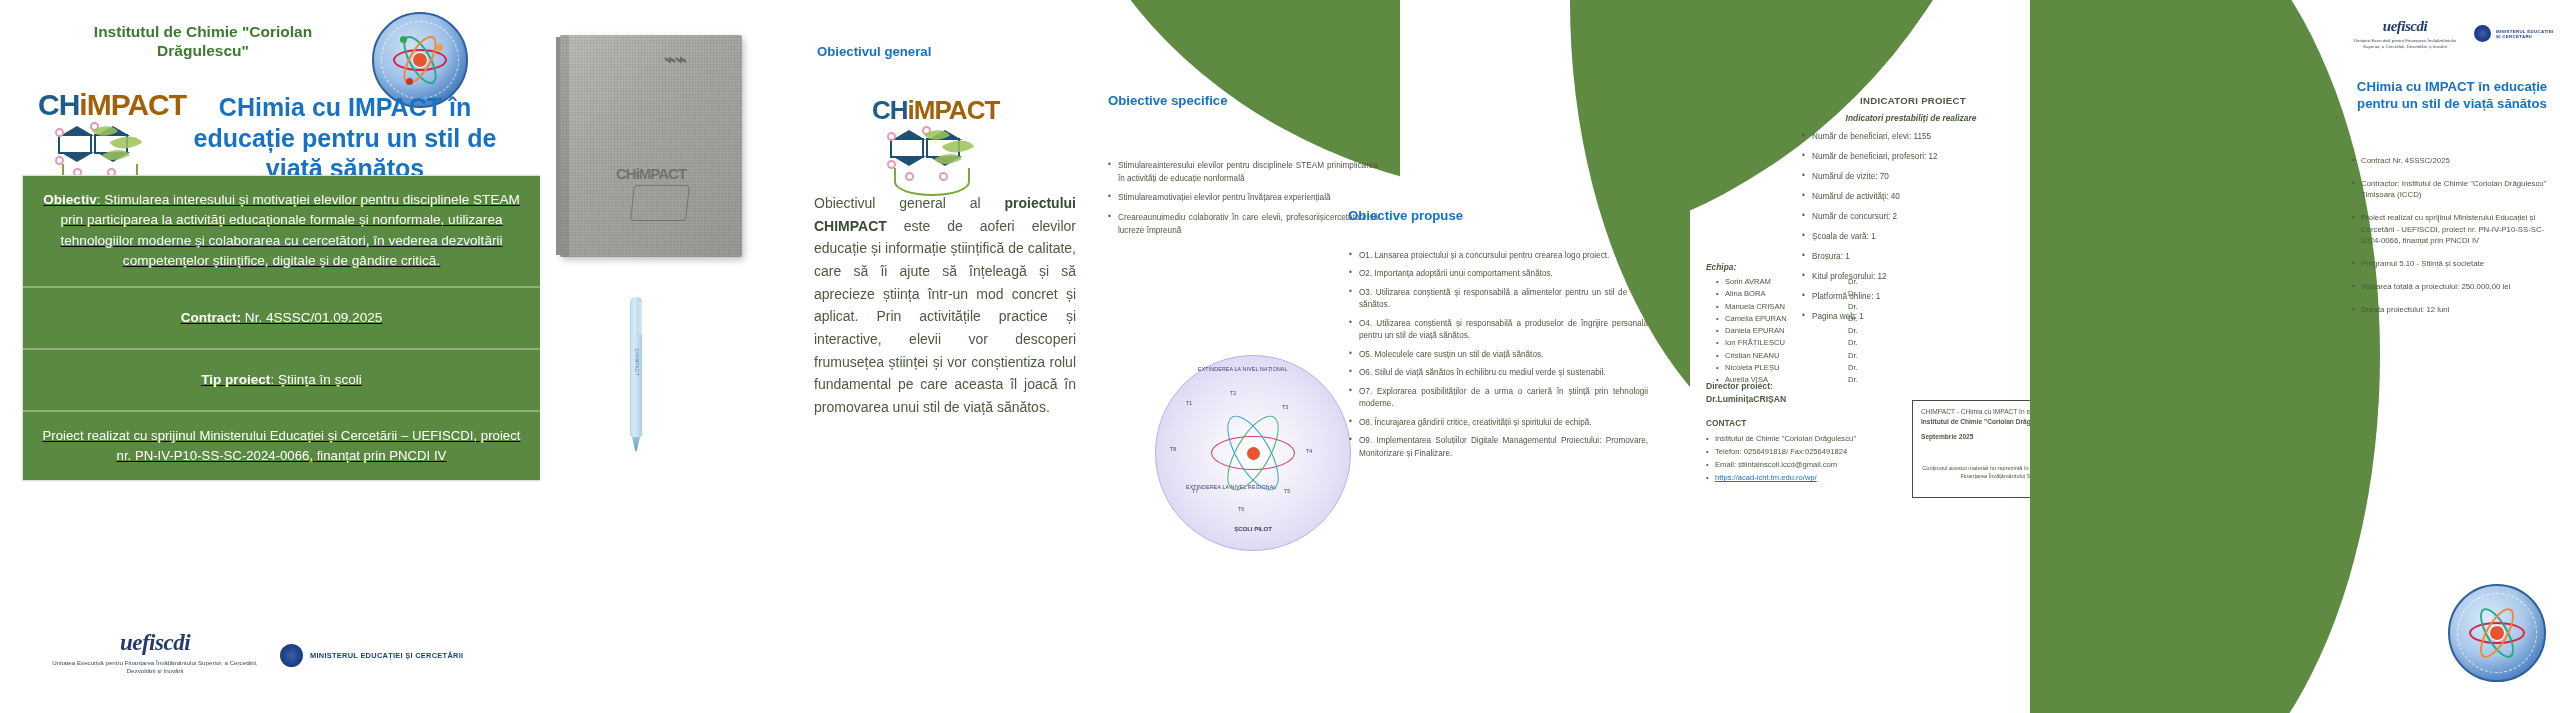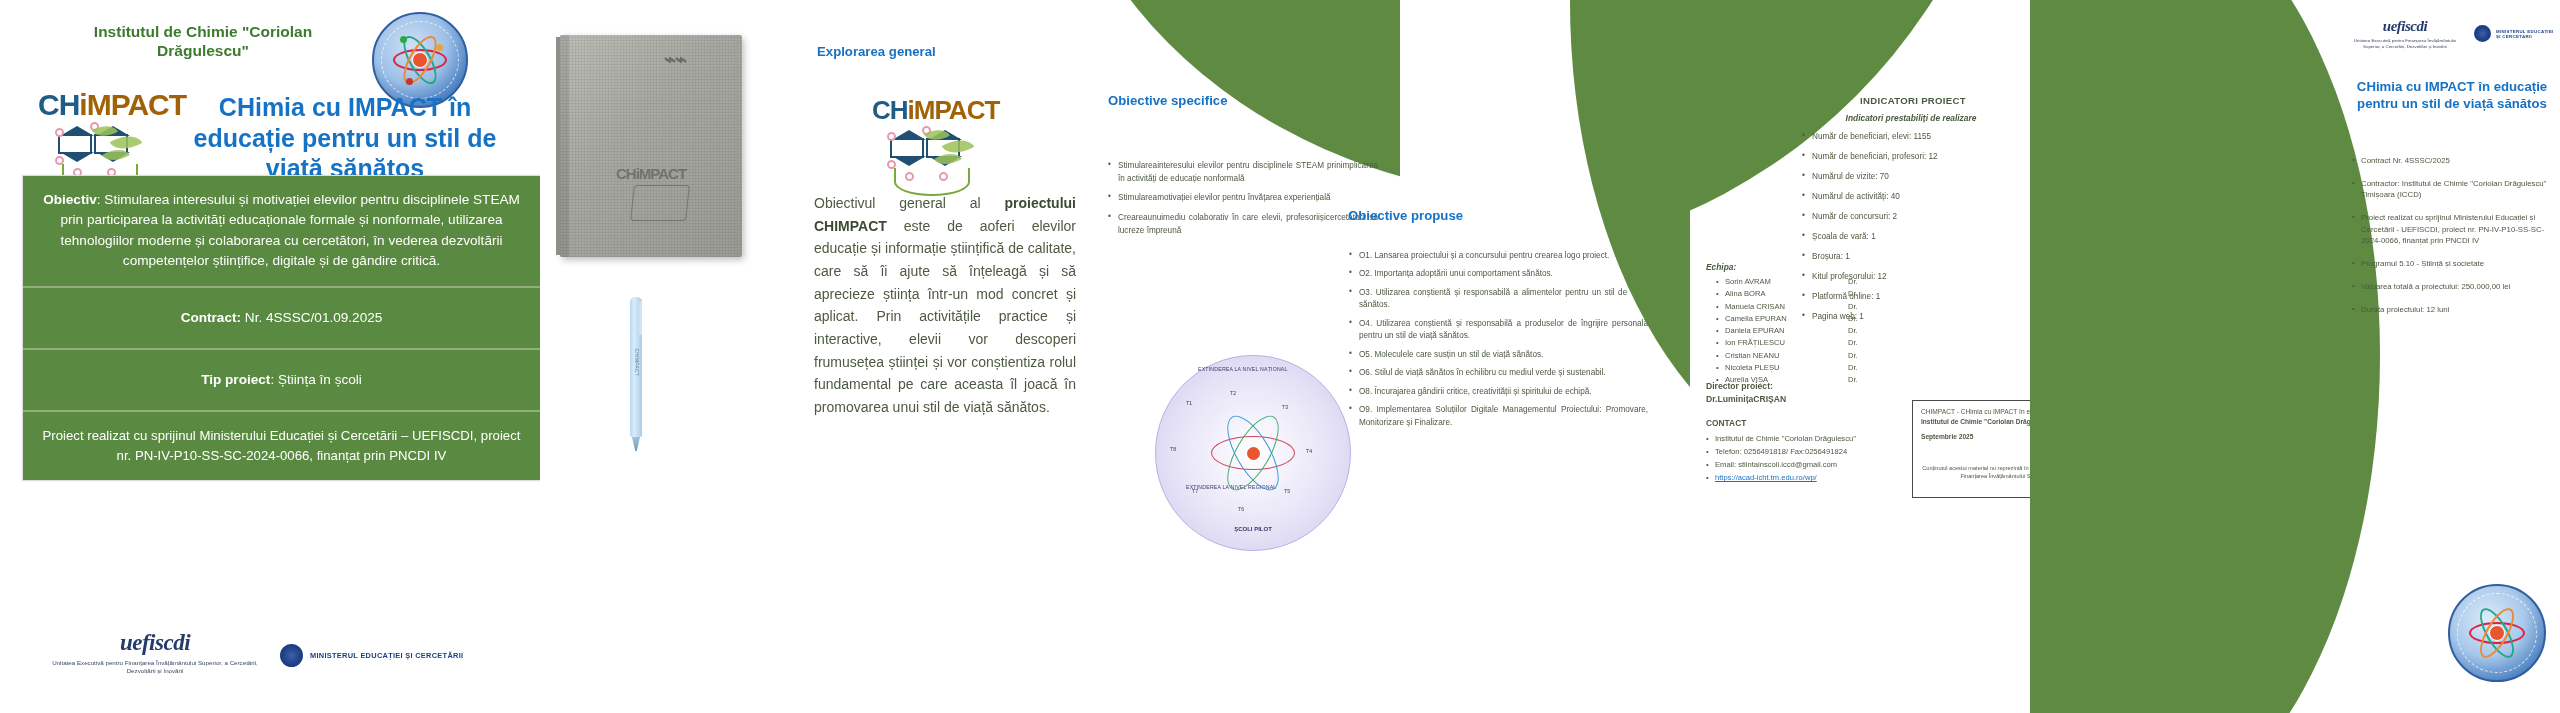--- a/index.html
+++ b/index.html
@@ -71,20 +71,21 @@
 
   .p1-title {
     position:absolute; left:175px; top:92px; width:340px;
     color:#1672c4; font-weight:bold; font-size:25px; line-height:1.22; text-align:center;
   }
 
   .greenbox {
     position:absolute; left:22px; top:175px; width:519px;
     background:#5a8a41; border:1px solid #dedede;
     box-shadow:0 0 0 1px rgba(0,0,0,.03);
+    text-decoration:underline;
   }
   .gb-row {
     color:#fff; padding:14px 16px; text-align:center; font-size:13.6px; line-height:1.5;
     border-bottom:2px solid #8fae79;
   }
   .gb-row:last-child { border-bottom:none; }
   .gb-row b { font-weight:bold; }
   .gb-small { font-size:13.2px; }
 
   .p1-logos { position:absolute; left:30px; top:630px; width:500px; height:70px; }
@@ -343,21 +344,21 @@
     </div>
     <div class="pen">
       <div class="pen-body"></div>
       <div class="pen-clip"></div>
       <div class="pen-txt">CHIMPACT</div>
       <div class="pen-tip"></div>
     </div>
   </section>
 
   <section class="p3">
-    <h2 class="sec-title p3-title">Explorarea general</h2>
+    <h2 class="sec-title p3-title">Obiectivul general</h2>
 
     <div class="chimpact-logo p3-logo" style="width:150px;height:100px;">
       <div class="cl-word" style="position:absolute;left:10px;top:0;font-size:26px;">
         <span class="cl-ch">CH</span><span class="cl-impact">iMPACT</span>
       </div>
       <div class="hexring" style="position:absolute;left:24px;top:27px;width:100px;height:60px;">
         <div class="hex" style="left:4px;top:16px;"></div>
         <div class="hex" style="left:40px;top:16px;"></div>
         <div class="pinkdot" style="left:1px;top:10px;"></div>
         <div class="pinkdot" style="left:1px;top:38px;"></div>
@@ -408,20 +409,21 @@
 
   <section class="p5">
     <h2 class="sec-title p5-t">Obiective propuse</h2>
     <ul class="p5-list">
       <li>O1. Lansarea proiectului și a concursului pentru crearea logo proiect.</li>
       <li>O2. Importanța adoptării unui comportament sănătos.</li>
       <li>O3. Utilizarea conștientă și responsabilă a alimentelor pentru un stil de viață sănătos.</li>
       <li>O4. Utilizarea conștientă și responsabilă a produselor de îngrijire personală pentru un stil de viață sănătos.</li>
       <li>O5. Moleculele care susțin un stil de viață sănătos.</li>
       <li>O6. Stilul de viață sănătos în echilibru cu mediul verde și sustenabil.</li>
+      <li>O7. Explorarea posibilităților de a urma o carieră în știință prin tehnologii moderne.</li>
       <li>O8. Încurajarea gândirii critice, creativității și spiritului de echipă.</li>
       <li>O9. Implementarea Soluțiilor Digitale Managementul Proiectului: Promovare, Monitorizare și Finalizare.</li>
     </ul>
   </section>
 
   <div class="bigarc"></div>
 
   <section class="p6">
     <div class="p6-arc"></div>
 

